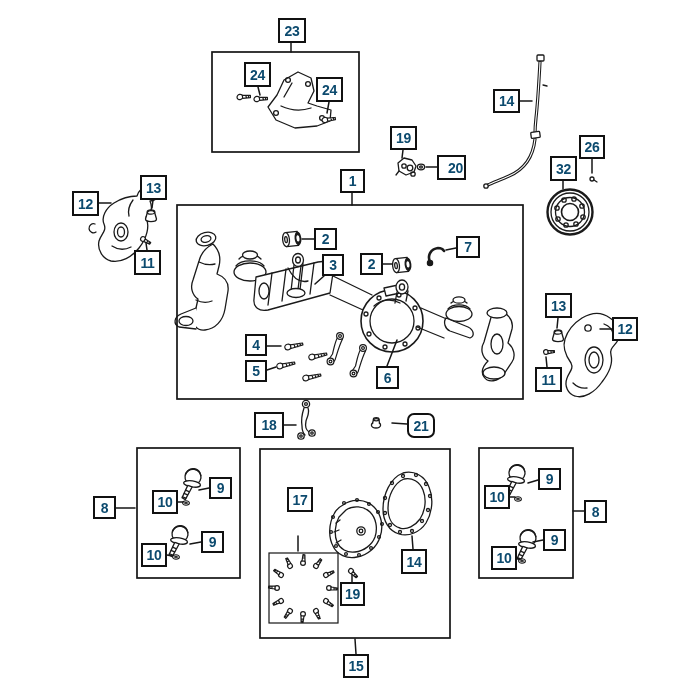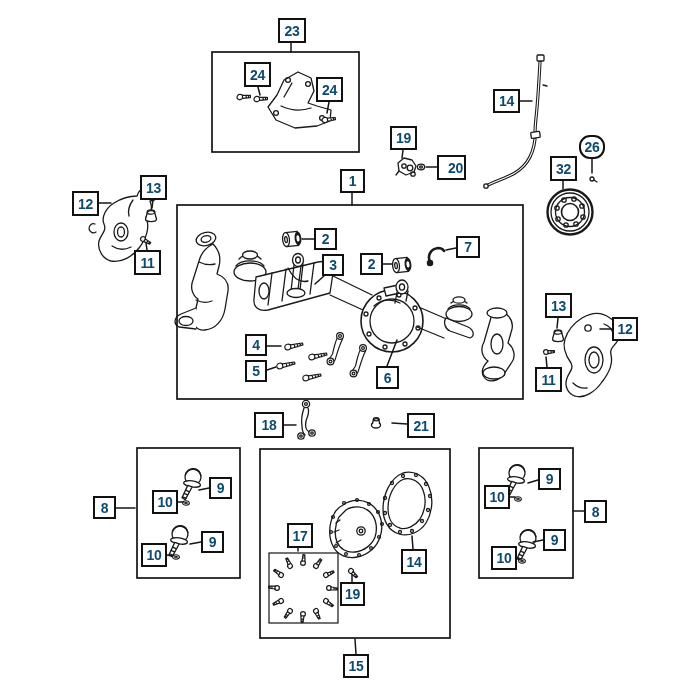--- a/index.html
+++ b/index.html
@@ -329,45 +329,45 @@
   </svg>
 
   <div id="callout-layer">
       <div class="callout" style="left: 340px; top: 169px; width: 25px; height: 24px;">1</div>
       <div class="callout" style="left: 278px; top: 18px; width: 28px; height: 25px;">23</div>
       <div class="callout" style="left: 244px; top: 62px; width: 27px; height: 25px;">24</div>
       <div class="callout" style="left: 316px; top: 77px; width: 27px; height: 25px;">24</div>
       <div class="callout" style="left: 493px; top: 89px; width: 27px; height: 24px;">14</div>
       <div class="callout" style="left: 390px; top: 126px; width: 27px; height: 24px;">19</div>
       <div class="callout" style="left: 437px; top: 155px; width: 29px; height: 25px; padding-left: 8px;">20</div>
-      <div class="callout" style="left: 579px; top: 135px; width: 26px; height: 24px; border-radius: 11px;">26</div>
+      <div class="callout" style="left: 579px; top: 135px; width: 26px; height: 24px;">26</div>
       <div class="callout" style="left: 550px; top: 156px; width: 27px; height: 25px;">32</div>
       <div class="callout" style="left: 72px; top: 191px; width: 27px; height: 25px;">12</div>
       <div class="callout" style="left: 140px; top: 175px; width: 27px; height: 25px;">13</div>
       <div class="callout" style="left: 134px; top: 250px; width: 27px; height: 25px;">11</div>
       <div class="callout" style="left: 545px; top: 293px; width: 27px; height: 25px;">13</div>
       <div class="callout" style="left: 612px; top: 317px; width: 26px; height: 24px;">12</div>
       <div class="callout" style="left: 535px; top: 367px; width: 27px; height: 25px;">11</div>
       <div class="callout" style="left: 314px; top: 228px; width: 23px; height: 22px;">2</div>
       <div class="callout" style="left: 322px; top: 254px; width: 22px; height: 22px;">3</div>
       <div class="callout" style="left: 360px; top: 253px; width: 23px; height: 22px;">2</div>
       <div class="callout" style="left: 456px; top: 236px; width: 24px; height: 22px;">7</div>
       <div class="callout" style="left: 245px; top: 334px; width: 22px; height: 22px;">4</div>
       <div class="callout" style="left: 245px; top: 360px; width: 22px; height: 22px;">5</div>
       <div class="callout" style="left: 376px; top: 366px; width: 23px; height: 23px;">6</div>
       <div class="callout" style="left: 254px; top: 412px; width: 30px; height: 26px;">18</div>
-      <div class="callout" style="left: 407px; top: 413px; width: 28px; height: 25px;">21</div>
+      <div class="callout" style="left: 407px; top: 413px; width: 28px; height: 25px; border-radius: 7px;">21</div>
       <div class="callout" style="left: 93px; top: 496px; width: 23px; height: 23px;">8</div>
       <div class="callout" style="left: 209px; top: 477px; width: 23px; height: 22px;">9</div>
       <div class="callout" style="left: 152px; top: 490px; width: 26px; height: 24px;">10</div>
       <div class="callout" style="left: 201px; top: 531px; width: 23px; height: 22px;">9</div>
       <div class="callout" style="left: 141px; top: 543px; width: 26px; height: 24px;">10</div>
       <div class="callout" style="left: 584px; top: 500px; width: 23px; height: 23px;">8</div>
       <div class="callout" style="left: 538px; top: 468px; width: 23px; height: 22px;">9</div>
       <div class="callout" style="left: 484px; top: 485px; width: 26px; height: 24px;">10</div>
       <div class="callout" style="left: 543px; top: 529px; width: 23px; height: 22px;">9</div>
       <div class="callout" style="left: 491px; top: 546px; width: 26px; height: 24px;">10</div>
       <div class="callout" style="left: 343px; top: 654px; width: 26px; height: 24px;">15</div>
       <div class="callout" style="left: 401px; top: 549px; width: 26px; height: 25px;">14</div>
-      <div class="callout" style="left: 287px; top: 523px; width: 26px; height: 25px;">17</div>
+      <div class="callout" style="left: 287px; top: 487px; width: 26px; height: 25px;">17</div>
       <div class="callout" style="left: 340px; top: 582px; width: 25px; height: 24px;">19</div>
     </div>
 </div>
 
 </body></html>

